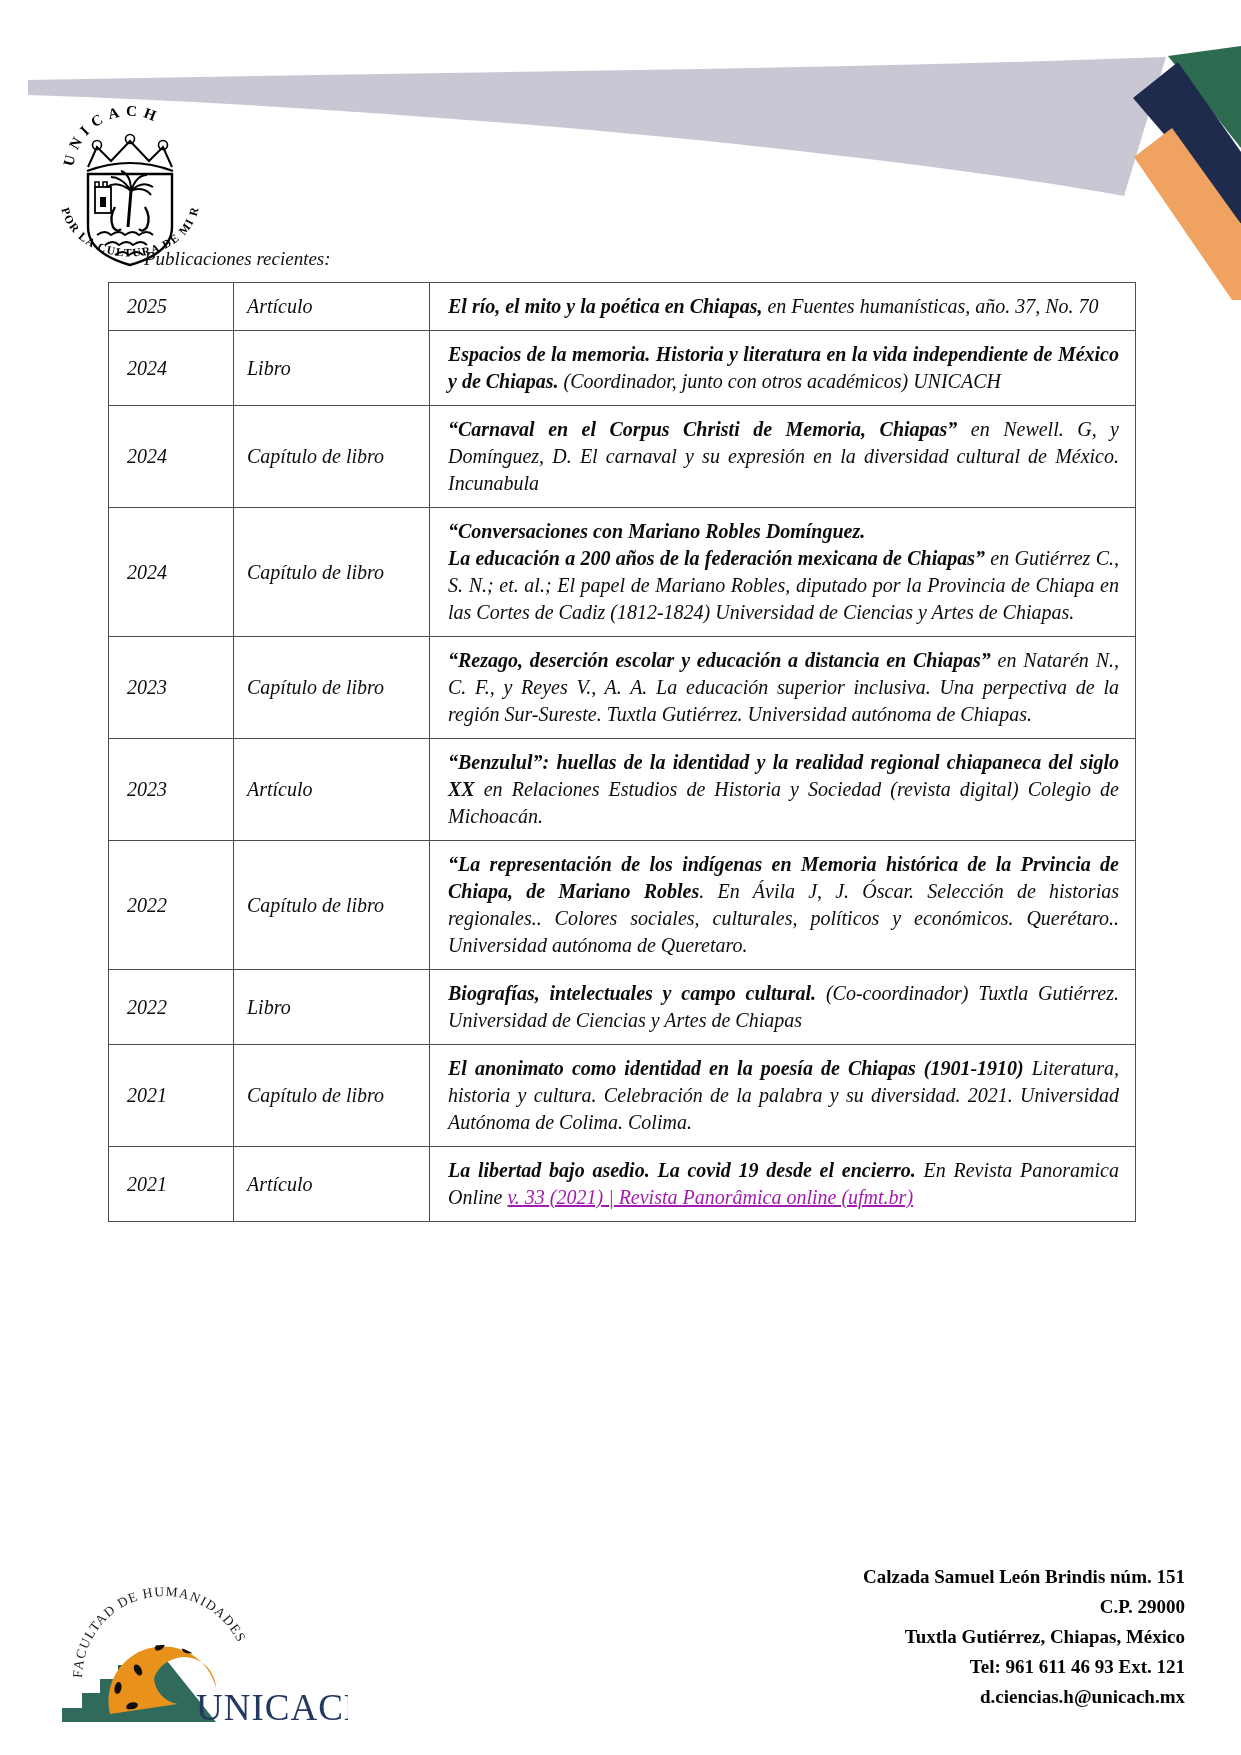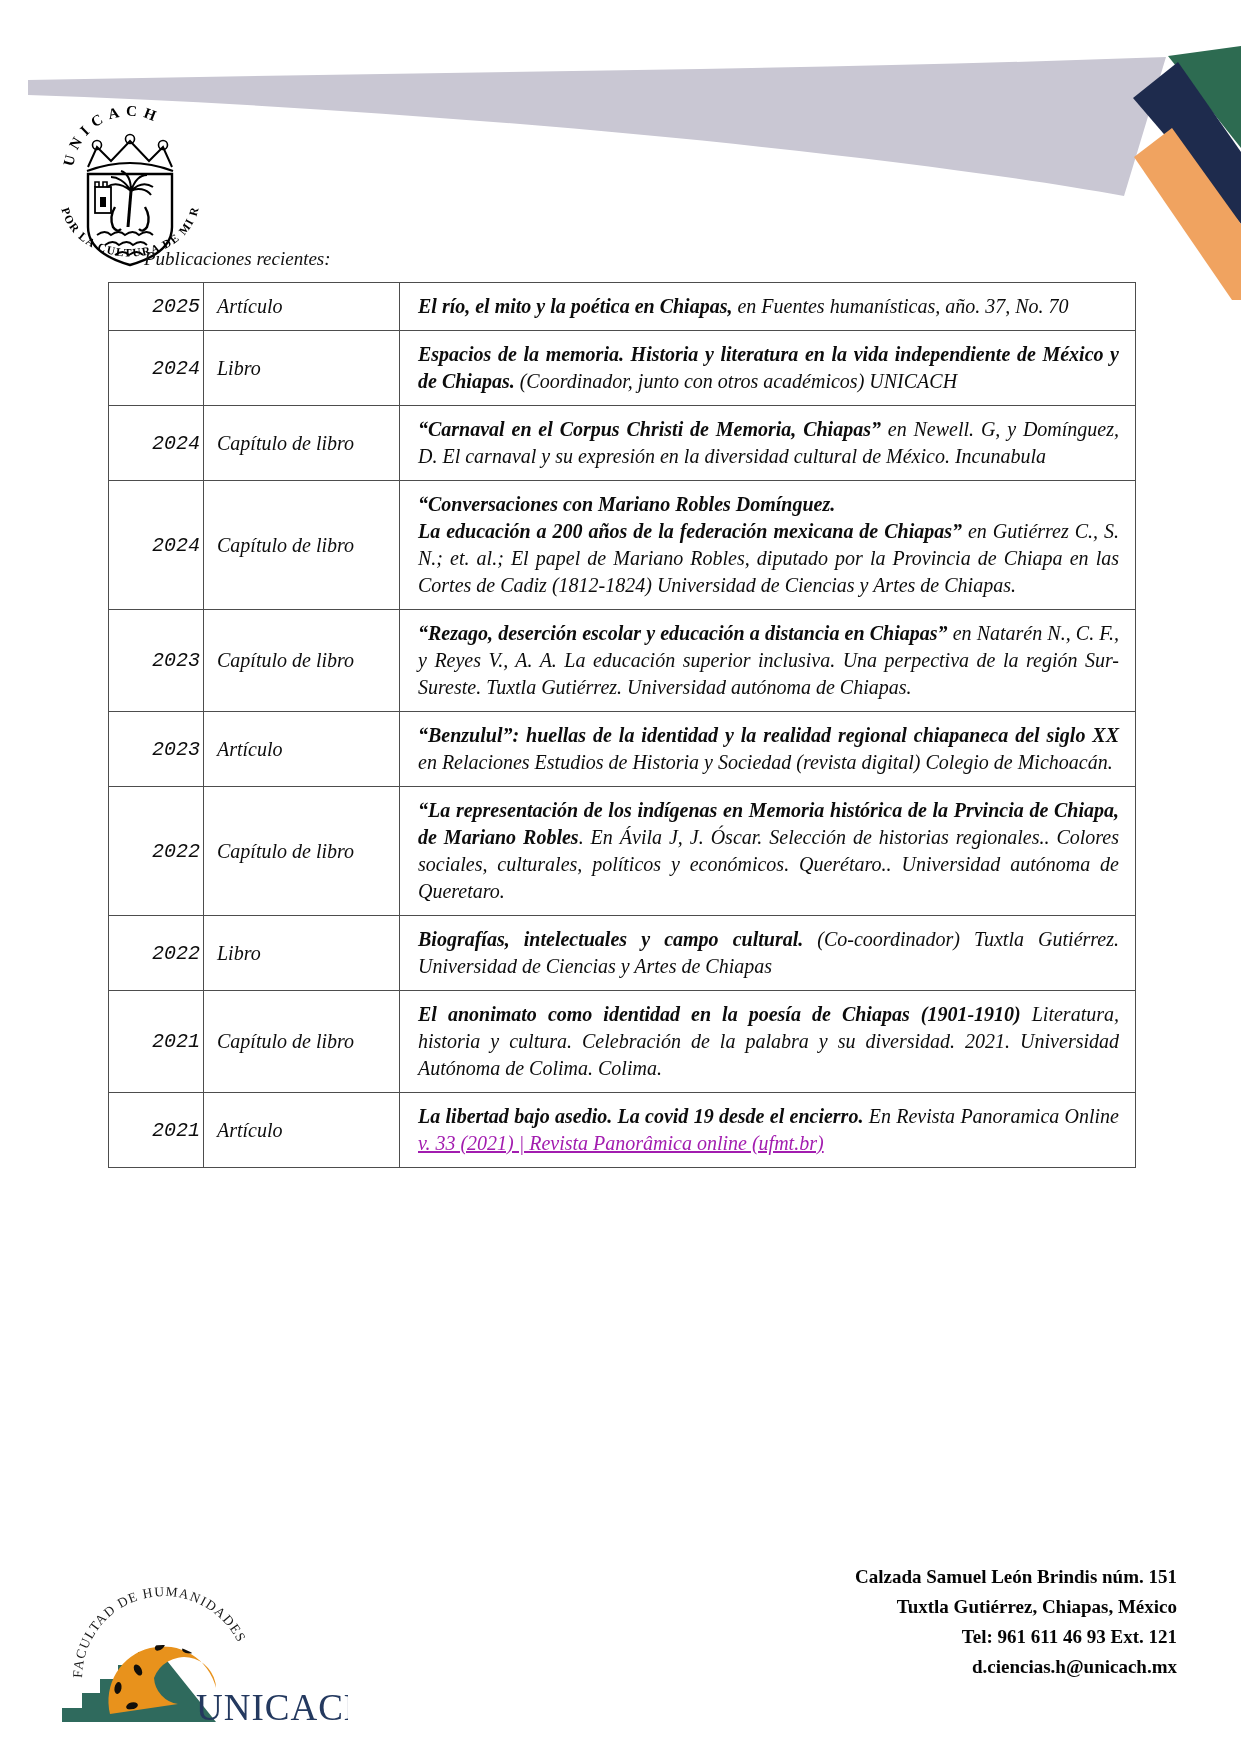--- a/index.html
+++ b/index.html
@@ -9,28 +9,28 @@
   .deco{position:absolute;top:0;left:0;width:1241px;height:320px;pointer-events:none;}
   
   .crest{position:absolute;left:55px;top:95px;width:150px;height:185px;}
   
   .section-title{position:absolute;left:144px;top:248px;font-style:italic;font-size:19px;color:#111;}
   
   table.pubs{position:absolute;left:108px;top:282px;width:1028px;border-collapse:collapse;
              table-layout:fixed;}
   table.pubs td{border:1.5px solid #4d4d4d;vertical-align:middle;font-style:italic;
                 font-size:20px;line-height:27px;color:#0c0c0c;}
-  td.cell-year{width:88px;text-align:right;padding:6px 3px;font-family:Liberation Mono, monospace;}
+  td.cell-year{width:88px;text-align:left;padding:6px 18px;}
   td.cell-type{width:172px;padding:6px 10px 6px 13px;}
   td.cell-desc{padding:10px 16px 10px 18px;text-align:justify;margin-top:17px;}
   .pub-title{font-weight:bold;}
   .pub-text{font-weight:normal;}
   a.pub-link{color:#a21caf;text-decoration:underline;font-style:italic;cursor:pointer;}
   
-  .footer-address{position:absolute;right:64px;top:1562px;width:560px;text-align:right;
+  .footer-address{position:absolute;right:56px;top:1562px;width:560px;text-align:right;
                   font-weight:bold;font-size:19px;line-height:30px;color:#050505;}
   .faculty-logo{position:absolute;left:48px;top:1572px;width:300px;height:160px;}
 </style>
 </head>
 <body>
 
 <div class="page">
 
   <svg class="deco" viewBox="0 0 1241 320" xmlns="http://www.w3.org/2000/svg">
     <path d="M 28 80 C 420 72, 820 70, 1166 57 L 1124 196 C 880 152, 420 108, 28 95 Z" fill="#c9c7d3"></path>
@@ -123,20 +123,21 @@
         <tr>
           <td class="cell-year">2021</td>
           <td class="cell-type">Artículo</td>
           <td class="cell-desc"><span class="pub-title">La libertad bajo asedio. La covid 19 desde el encierro. </span><span class="pub-text">En Revista Panoramica Online </span><a class="pub-link" href="#">v. 33 (2021) | Revista Panorâmica online (ufmt.br)</a></td>
         </tr>
       </tbody>
   </table>
 
   <div class="footer-address">
       <div>Calzada Samuel León Brindis núm. 151</div>
+      <div>C.P. 29000</div>
       <div>Tuxtla Gutiérrez, Chiapas, México</div>
       <div>Tel: 961 611 46 93 Ext. 121</div>
       <div>d.ciencias.h@unicach.mx</div>
     </div>
 
   <svg class="faculty-logo" viewBox="0 0 300 160" xmlns="http://www.w3.org/2000/svg">
     <defs>
       <path id="humArc" d="M 34 106 A 78 78 0 0 1 198 106"></path>
       <clipPath id="swirlClip">
         <path d="M 60 140 A 56 56 0 1 1 170 118 A 34 34 0 0 0 104 104 A 30 30 0 0 0 128 132 Z"></path>

